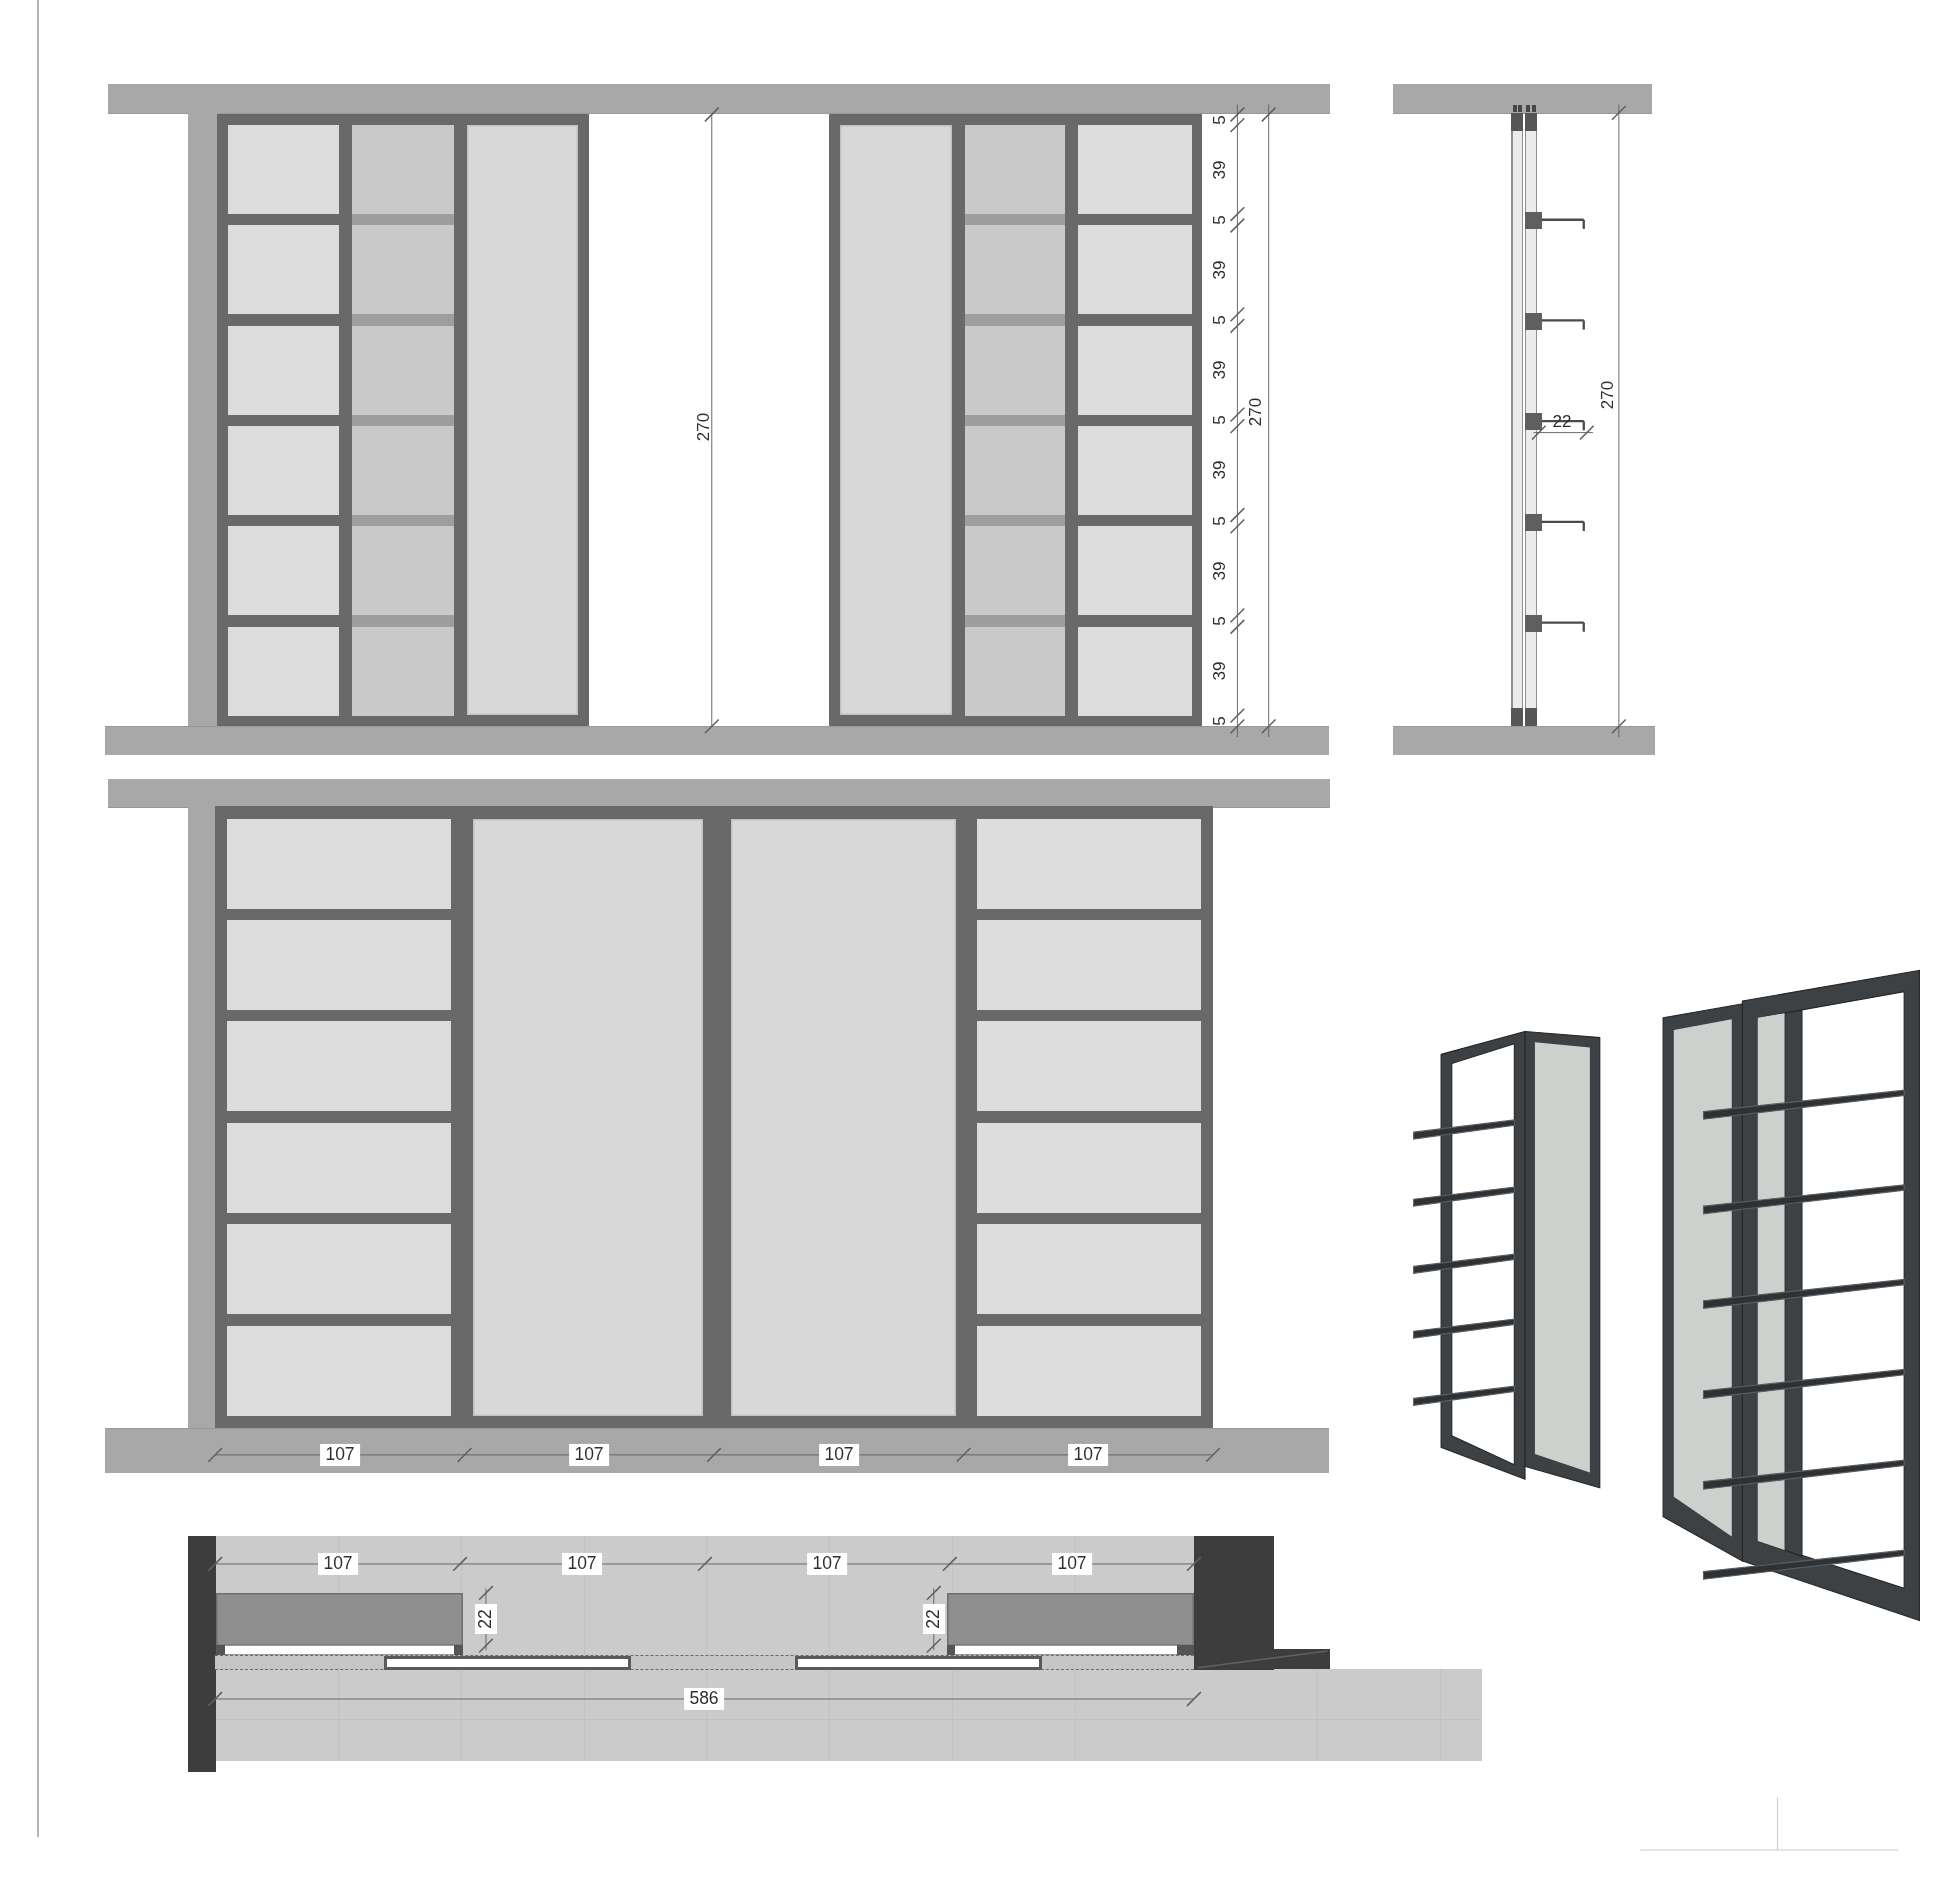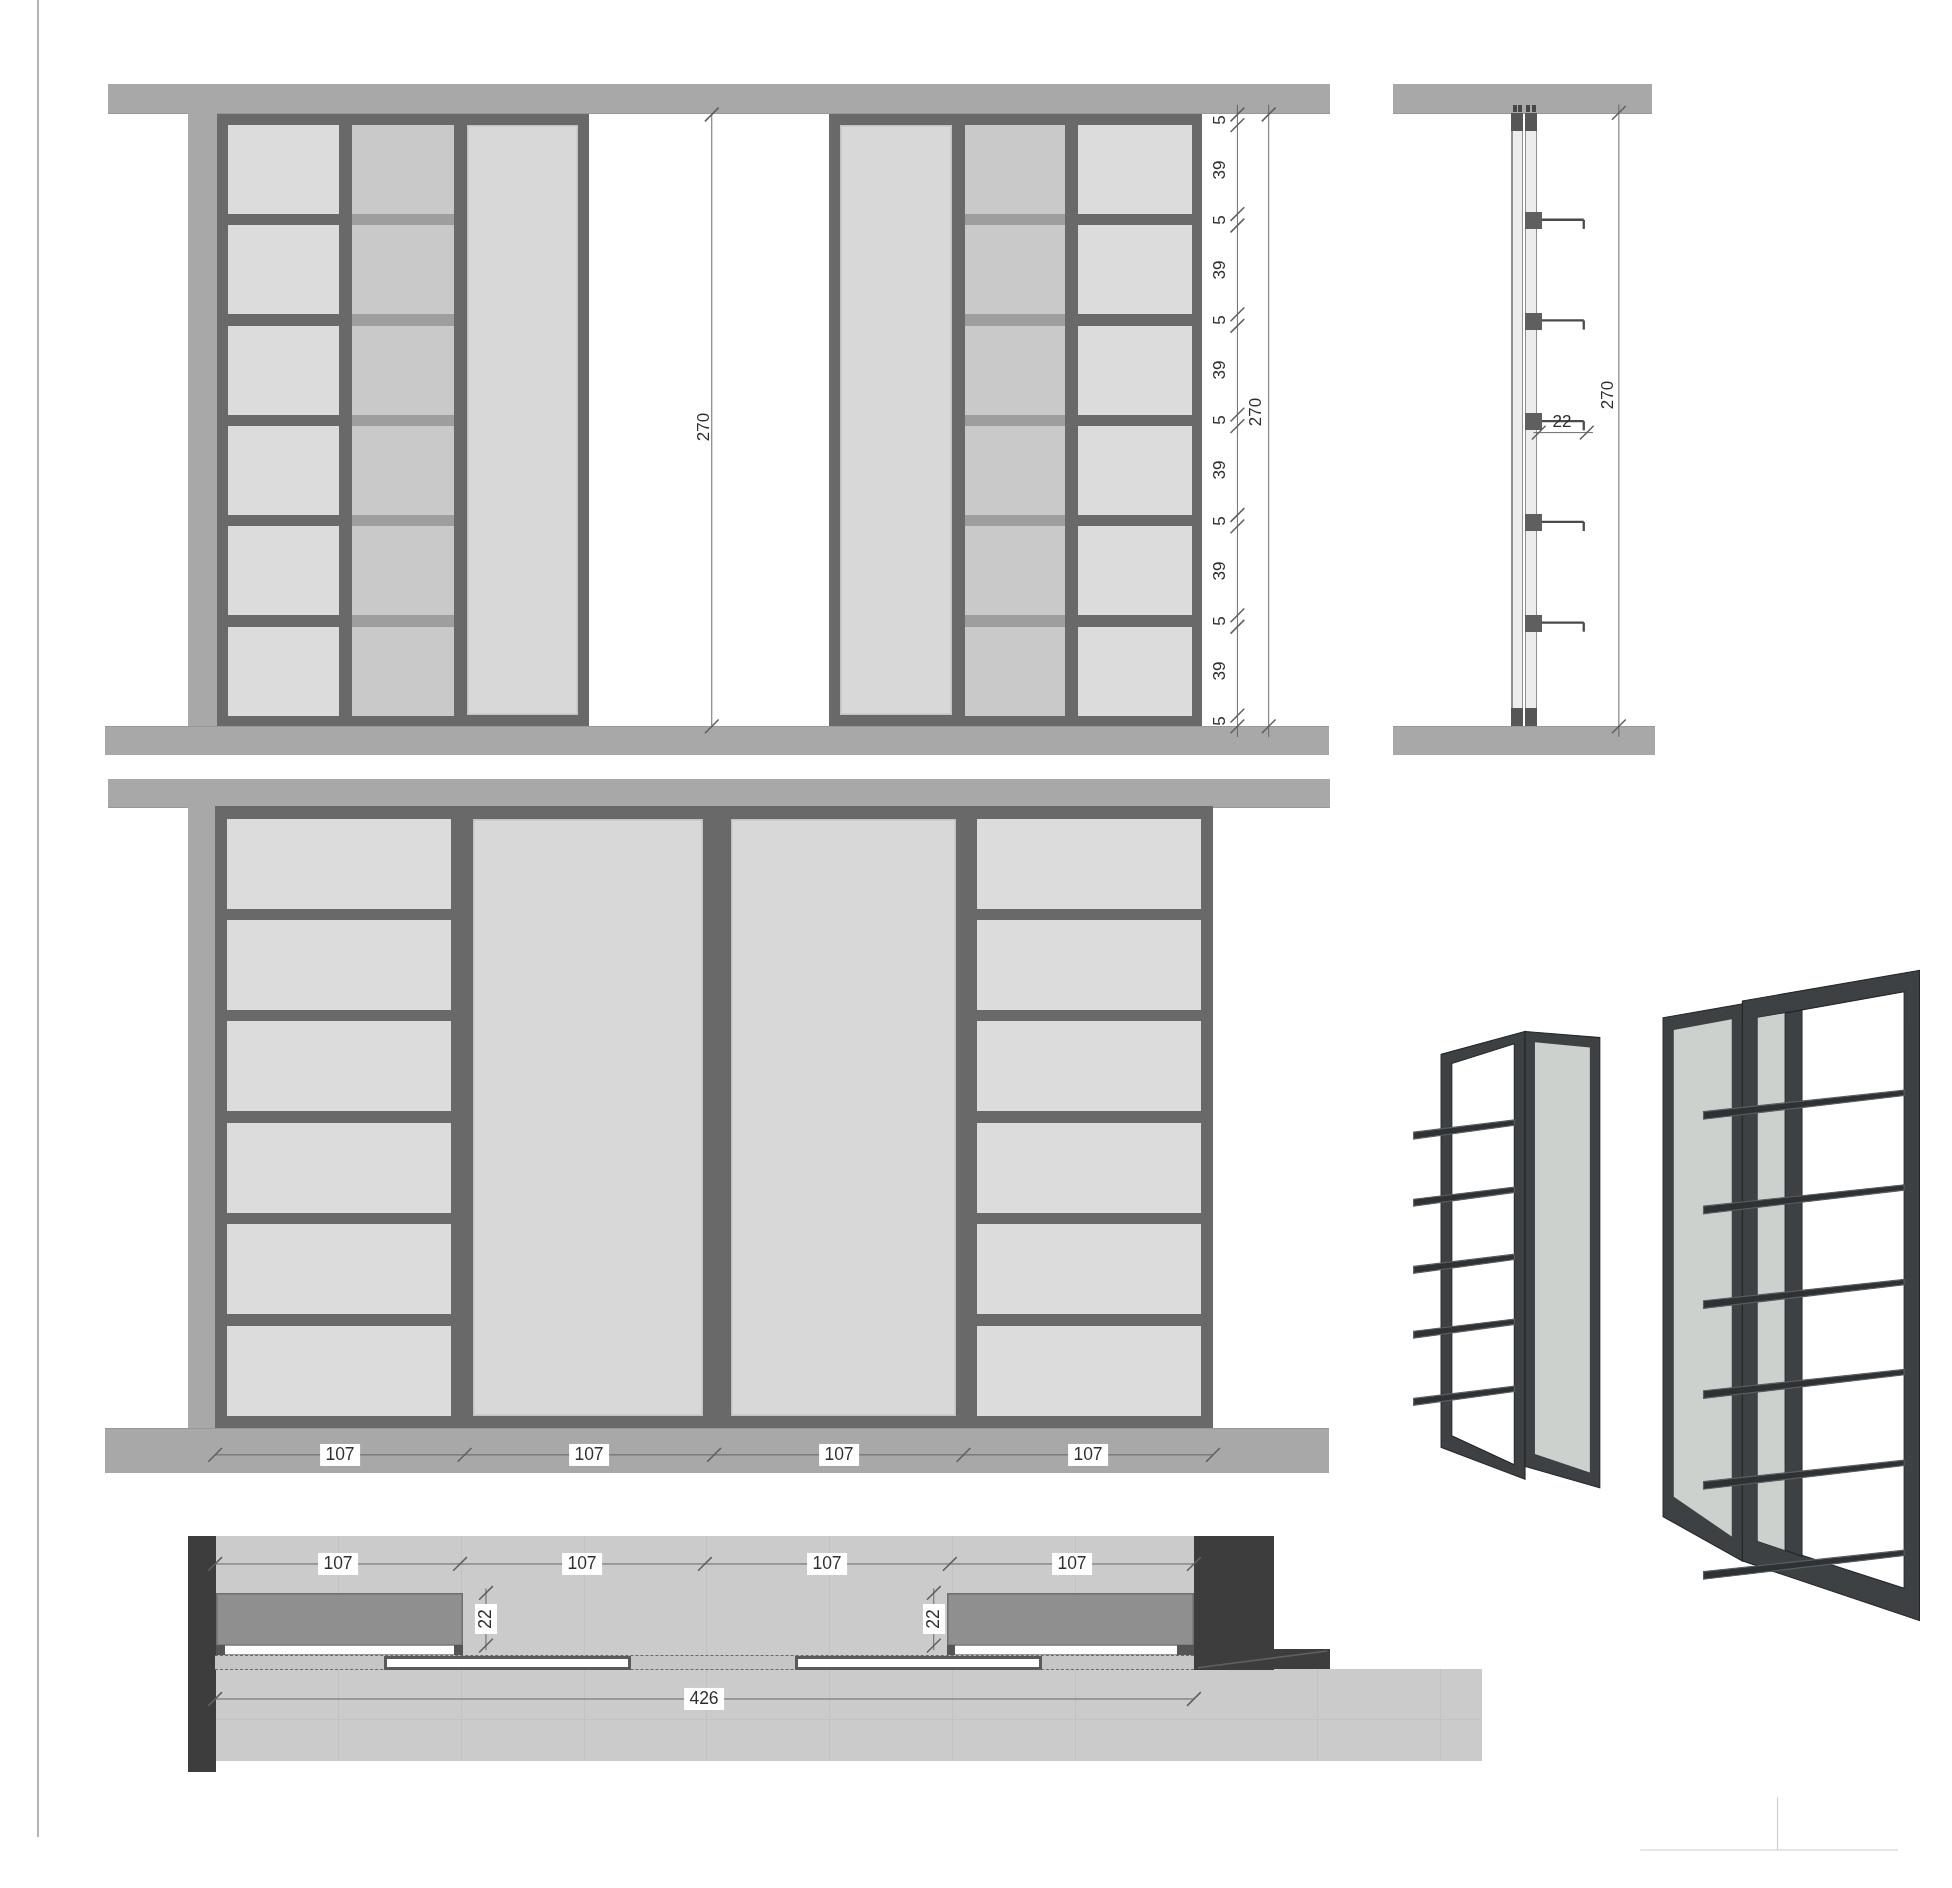--- a/index.html
+++ b/index.html
@@ -226,16 +226,16 @@
       <div class="lbl box" style="left: 340px; top: 1455px;">107</div>
       <div class="lbl box" style="left: 589px; top: 1455px;">107</div>
       <div class="lbl box" style="left: 839px; top: 1455px;">107</div>
       <div class="lbl box" style="left: 1088px; top: 1455px;">107</div>
       <div class="lbl box" style="left: 338px; top: 1564px;">107</div>
       <div class="lbl box" style="left: 582px; top: 1564px;">107</div>
       <div class="lbl box" style="left: 827px; top: 1564px;">107</div>
       <div class="lbl box" style="left: 1072px; top: 1564px;">107</div>
       <div class="lbl box rot" style="left: 486px; top: 1619px;">22</div>
       <div class="lbl box rot" style="left: 934px; top: 1619px;">22</div>
-      <div class="lbl box" style="left: 704px; top: 1699px;">426</div>
+      <div class="lbl box" style="left: 704px; top: 1699px;">586</div>
     </div>
 </div>
 
 
 </body></html>

